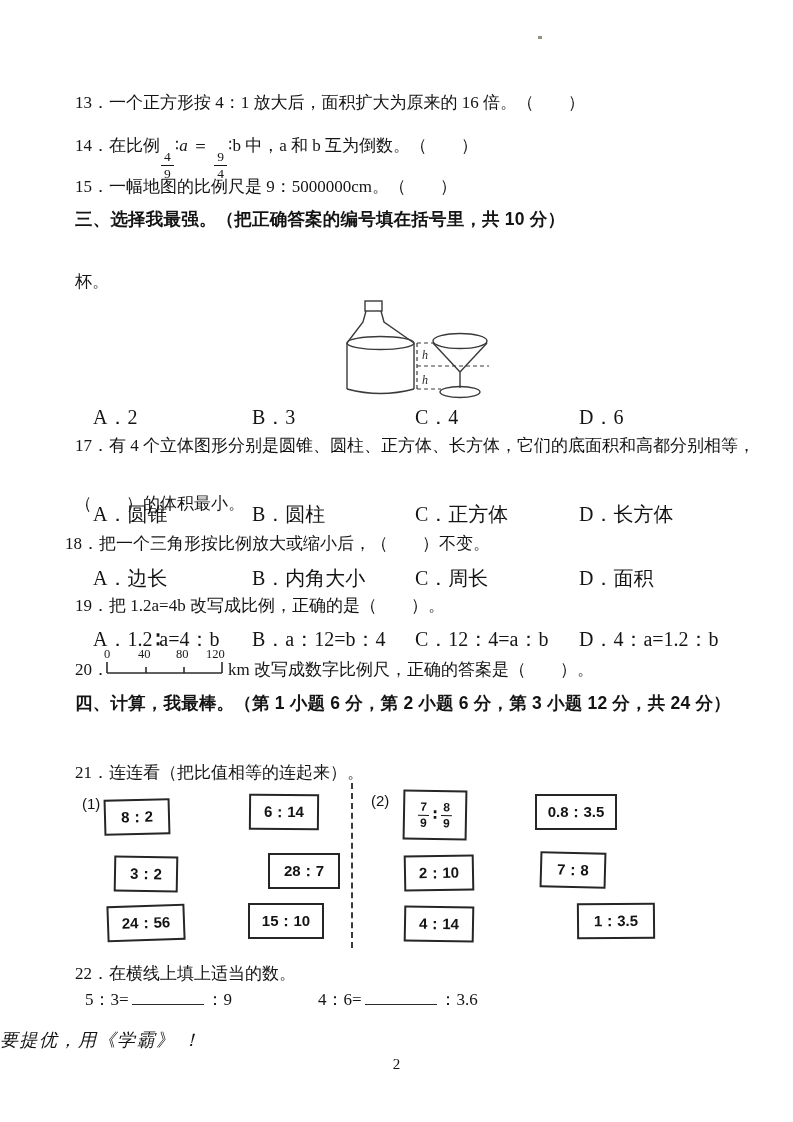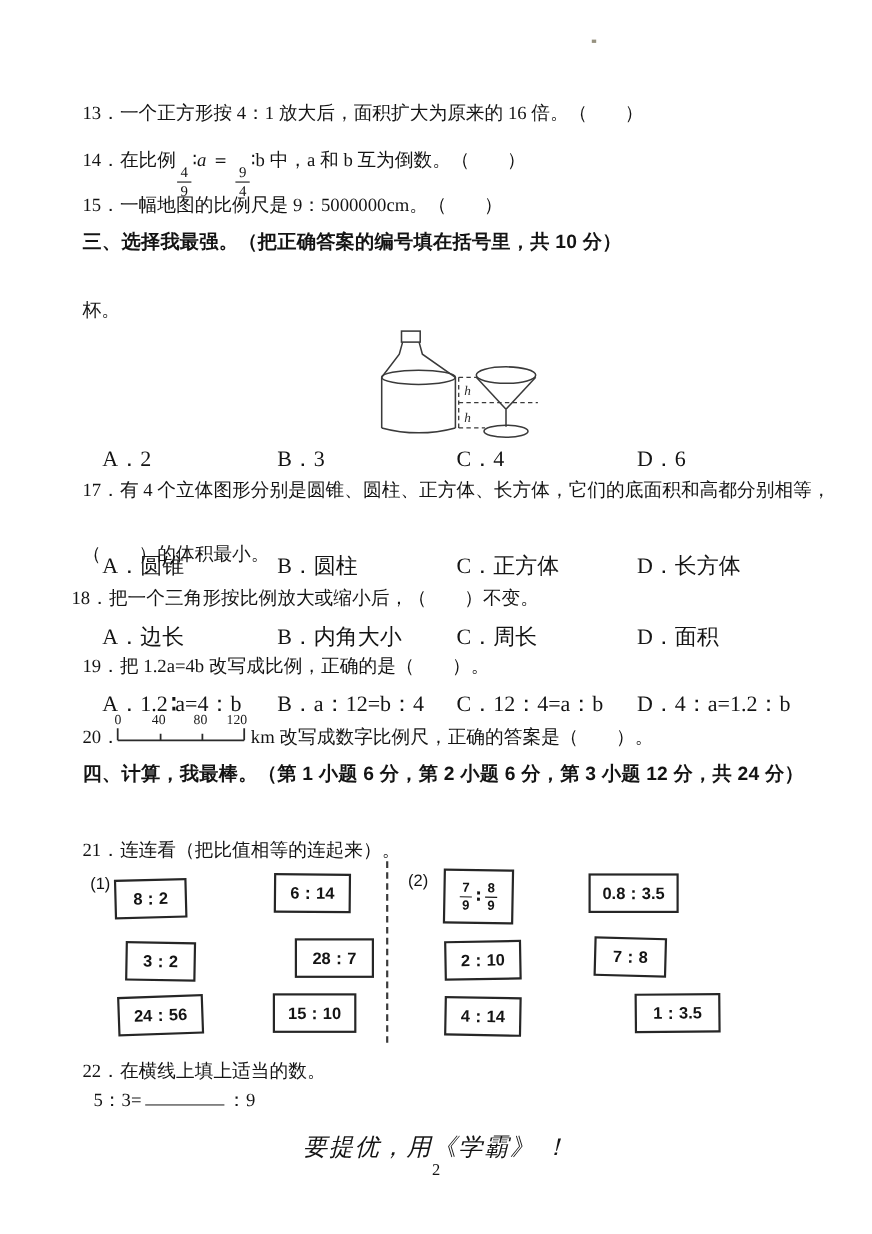--- a/index.html
+++ b/index.html
@@ -20,21 +20,21 @@
   .ratio-box{
     position:absolute;border:2px solid #262626;background:#fff;display:flex;align-items:center;justify-content:center;
     font-family:"Liberation Sans","DejaVu Sans",sans-serif;font-weight:700;font-size:15px;height:32px;white-space:nowrap;
   }
   .frac-box{height:46px;font-family:"Liberation Sans","DejaVu Sans",sans-serif;font-weight:700;}
   .frac-box .frac{font-size:12px;vertical-align:middle;}
   .frac-box .frac .fn{border-bottom:1.2px solid #141414;padding:0 2px 1px;}
   .divider{border-left:2px dashed #3a3a3a;width:0;}
   .group-label{font-family:"Liberation Sans","DejaVu Sans",sans-serif;font-size:15px;font-weight:400;}
   .blank{display:inline-block;width:72px;border-bottom:1.6px solid #2c2c2c;height:14px;vertical-align:baseline;margin:0 3px;}
-  .slogan{left:0;right:0;text-align:center;font-style:italic;font-size:22px;letter-spacing:1.5px;font-family:Liberation Serif, serif;}
+  .slogan{left:0;right:0;text-align:left;font-style:italic;font-size:18px;letter-spacing:1.5px;font-family:Liberation Sans, sans-serif;}
   .pagenum{left:0;right:0;text-align:center;font-size:15px;}
   .speck{width:4px;height:3px;background:#96917f;}
   svg text{font-family:"Liberation Serif","DejaVu Serif",serif;}
 </style>
 </head>
 <body>
 
 <div class="page">
 
   <div class="abs speck" style="left:538px;top:36px;"></div>
@@ -159,17 +159,18 @@
   <div class="ratio-box" style="left:540px;top:852px;width:62px;transform:rotate(1.5deg);">7：8</div>
 
   <div class="ratio-box" style="left:107px;top:905px;width:74px;transform:rotate(-2deg);">24：56</div>
   <div class="ratio-box" style="left:248px;top:903px;width:72px;">15：10</div>
   <div class="ratio-box" style="left:404px;top:906px;width:66px;transform:rotate(1deg);">4：14</div>
   <div class="ratio-box" style="left:540px;top:903px;width:74px;transform:rotate(-0.5deg);margin-left:37px;">1：3.5</div>
 
   <div class="abs q" style="left:75px;top:963px;"><span>22．</span><span>在横线上填上适当的数。</span></div>
 
   <div class="abs q" style="left:85px;top:989px;"><span>5：3=</span><span class="blank"></span><span>：9</span></div>
+  <div class="abs q" style="left:318px;top:989px;"><span>4：6=</span><span class="blank"></span><span>：3.6</span></div>
 
   <div class="abs slogan" style="top:1028px;">要提优，用《学霸》 ！</div>
   <div class="abs pagenum" style="top:1056px;">2</div>
 
 </div>
 
 </body></html>

